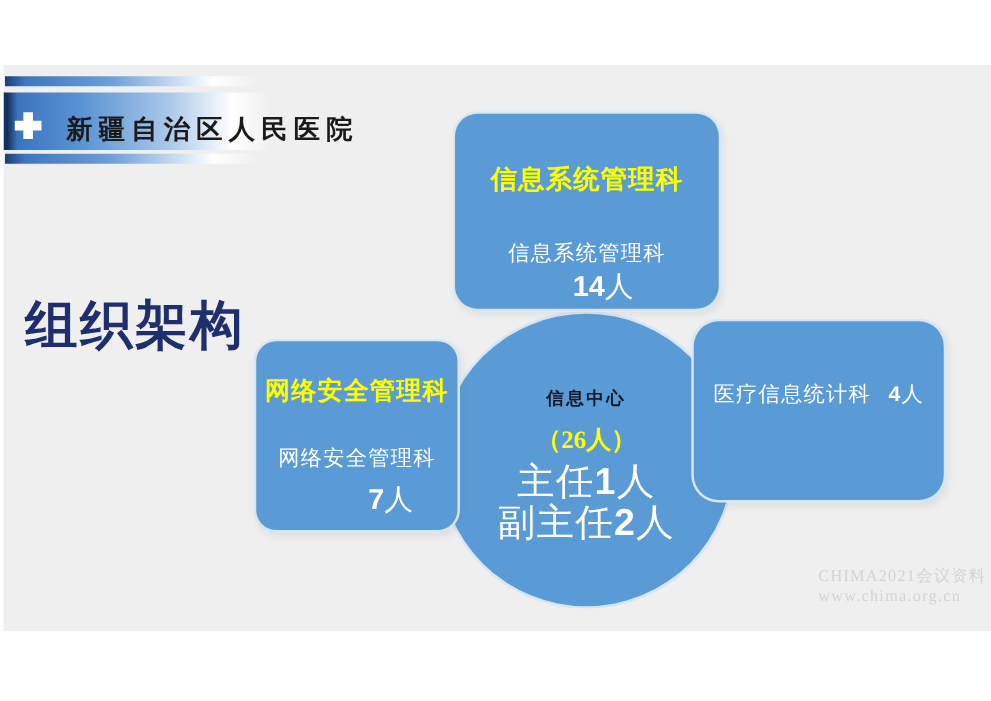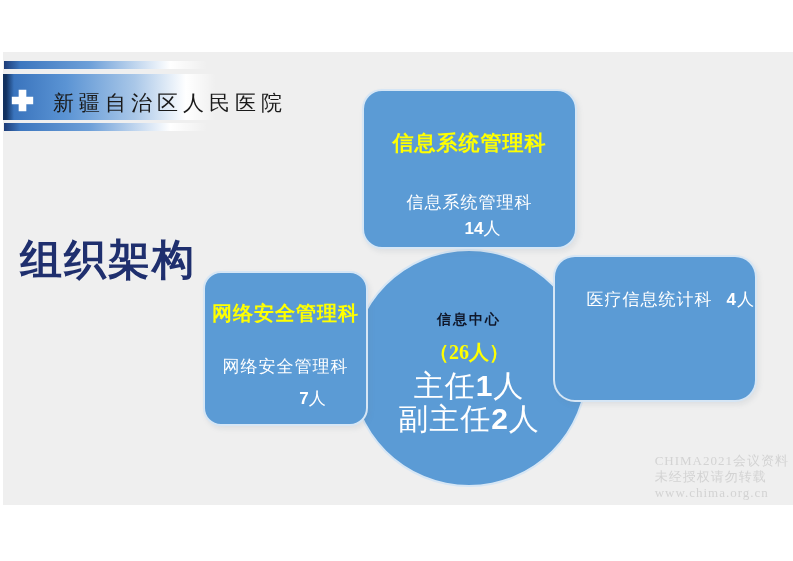--- a/index.html
+++ b/index.html
@@ -21,21 +21,21 @@
   .hdr-strip.bottom{top:71px;}
   .hdr-bar{
     position:absolute;left:-1px;top:22px;width:214px;height:46px;
     background:linear-gradient(to right,#12315f 0px,#12315f 4px,#3a74bd 12px,#5b94d4 30%,#a9c7e8 62%,#ffffff 86%,rgba(255,255,255,0) 100%);
   }
   .cross{
     position:absolute;left:6px;top:35px;width:27px;height:27px;display:block;
   }
   .hospital-name{
     position:absolute;left:50px;top:37px;
-    font-size:21px;letter-spacing:5px;color:#1a1a1a;font-weight:400;
+    font-size:21px;letter-spacing:5px;color:#1a1a1a;font-weight:700;
     white-space:nowrap;
   }
   
   .page-title{
     position:absolute;left:17px;top:180px;
     font-size:42px;font-weight:800;letter-spacing:2px;
     color:#1f2f6e;white-space:nowrap;
   }
   
   .node{
@@ -45,33 +45,33 @@
     text-align:center;color:#ffffff;
     font-family:"Liberation Serif", serif;
     z-index:2;
     box-shadow:2px 3px 5px rgba(110,120,140,0.12);
   }
   .node .ntitle{
     color:#ffff00;font-weight:bold;letter-spacing:1px;
     line-height:28px;white-space:nowrap;
   }
   .node .dept{font-size:17px;line-height:22px;letter-spacing:1px;white-space:nowrap;}
-  .node .count-line{font-size:17px;line-height:22px;white-space:nowrap;margin-left:26px;}
+  .node .count-line{font-size:23px;line-height:22px;white-space:nowrap;margin-left:26px;}
   .num{font-family:"Liberation Sans", sans-serif;font-weight:bold;}
   .box-top{left:359px;top:37px;width:215px;height:160px;}
   .box-top .ntitle{font-size:21px;margin-top:38px;}
   .box-top .dept{margin-top:35px;}
   .box-top .count-line{margin-top:4px;}
   .box-left{left:200px;top:219px;width:165px;height:155px;border-radius:18px;}
   .box-left .ntitle{font-size:20px;margin-top:26px;}
   .box-left .dept{margin-top:29px;}
   .box-left .count-line{margin-top:10px;padding-left:28px;}
   .box-right{left:550px;top:203px;width:204px;height:147px;border-radius:22px;}
   .box-right .ntitle{font-size:21px;margin-top:31px;}
-  .box-right .dept{margin-top:32px;text-align:right;}
+  .box-right .dept{margin-top:48px;}
   .box-right .dept .num{margin-left:14px;}
   
   .circle{
     position:absolute;left:347px;top:197px;width:238px;height:238px;
     background:#5b9bd5;border:2px solid rgba(255,255,255,0.75);
     border-radius:50%;box-sizing:border-box;z-index:1;
     text-align:center;color:#ffffff;
     font-family:"Liberation Serif", serif;
     padding-top:52px;
   }
@@ -122,17 +122,16 @@
     <div class="dept">网络安全管理科</div>
     <div class="count-line"><span class="num">7</span><span>人</span></div>
   </div>
 
   <div class="node box-right">
     <div class="dept"><span>医疗信息统计科</span><span class="num">4</span><span>人</span></div>
   </div>
 
   <div class="watermark">
     <div>CHIMA2021会议资料</div>
-    <div>未经授权请勿转载</div>
     <div>www.chima.org.cn</div>
   </div>
 
 </div>
 
 </body></html>

